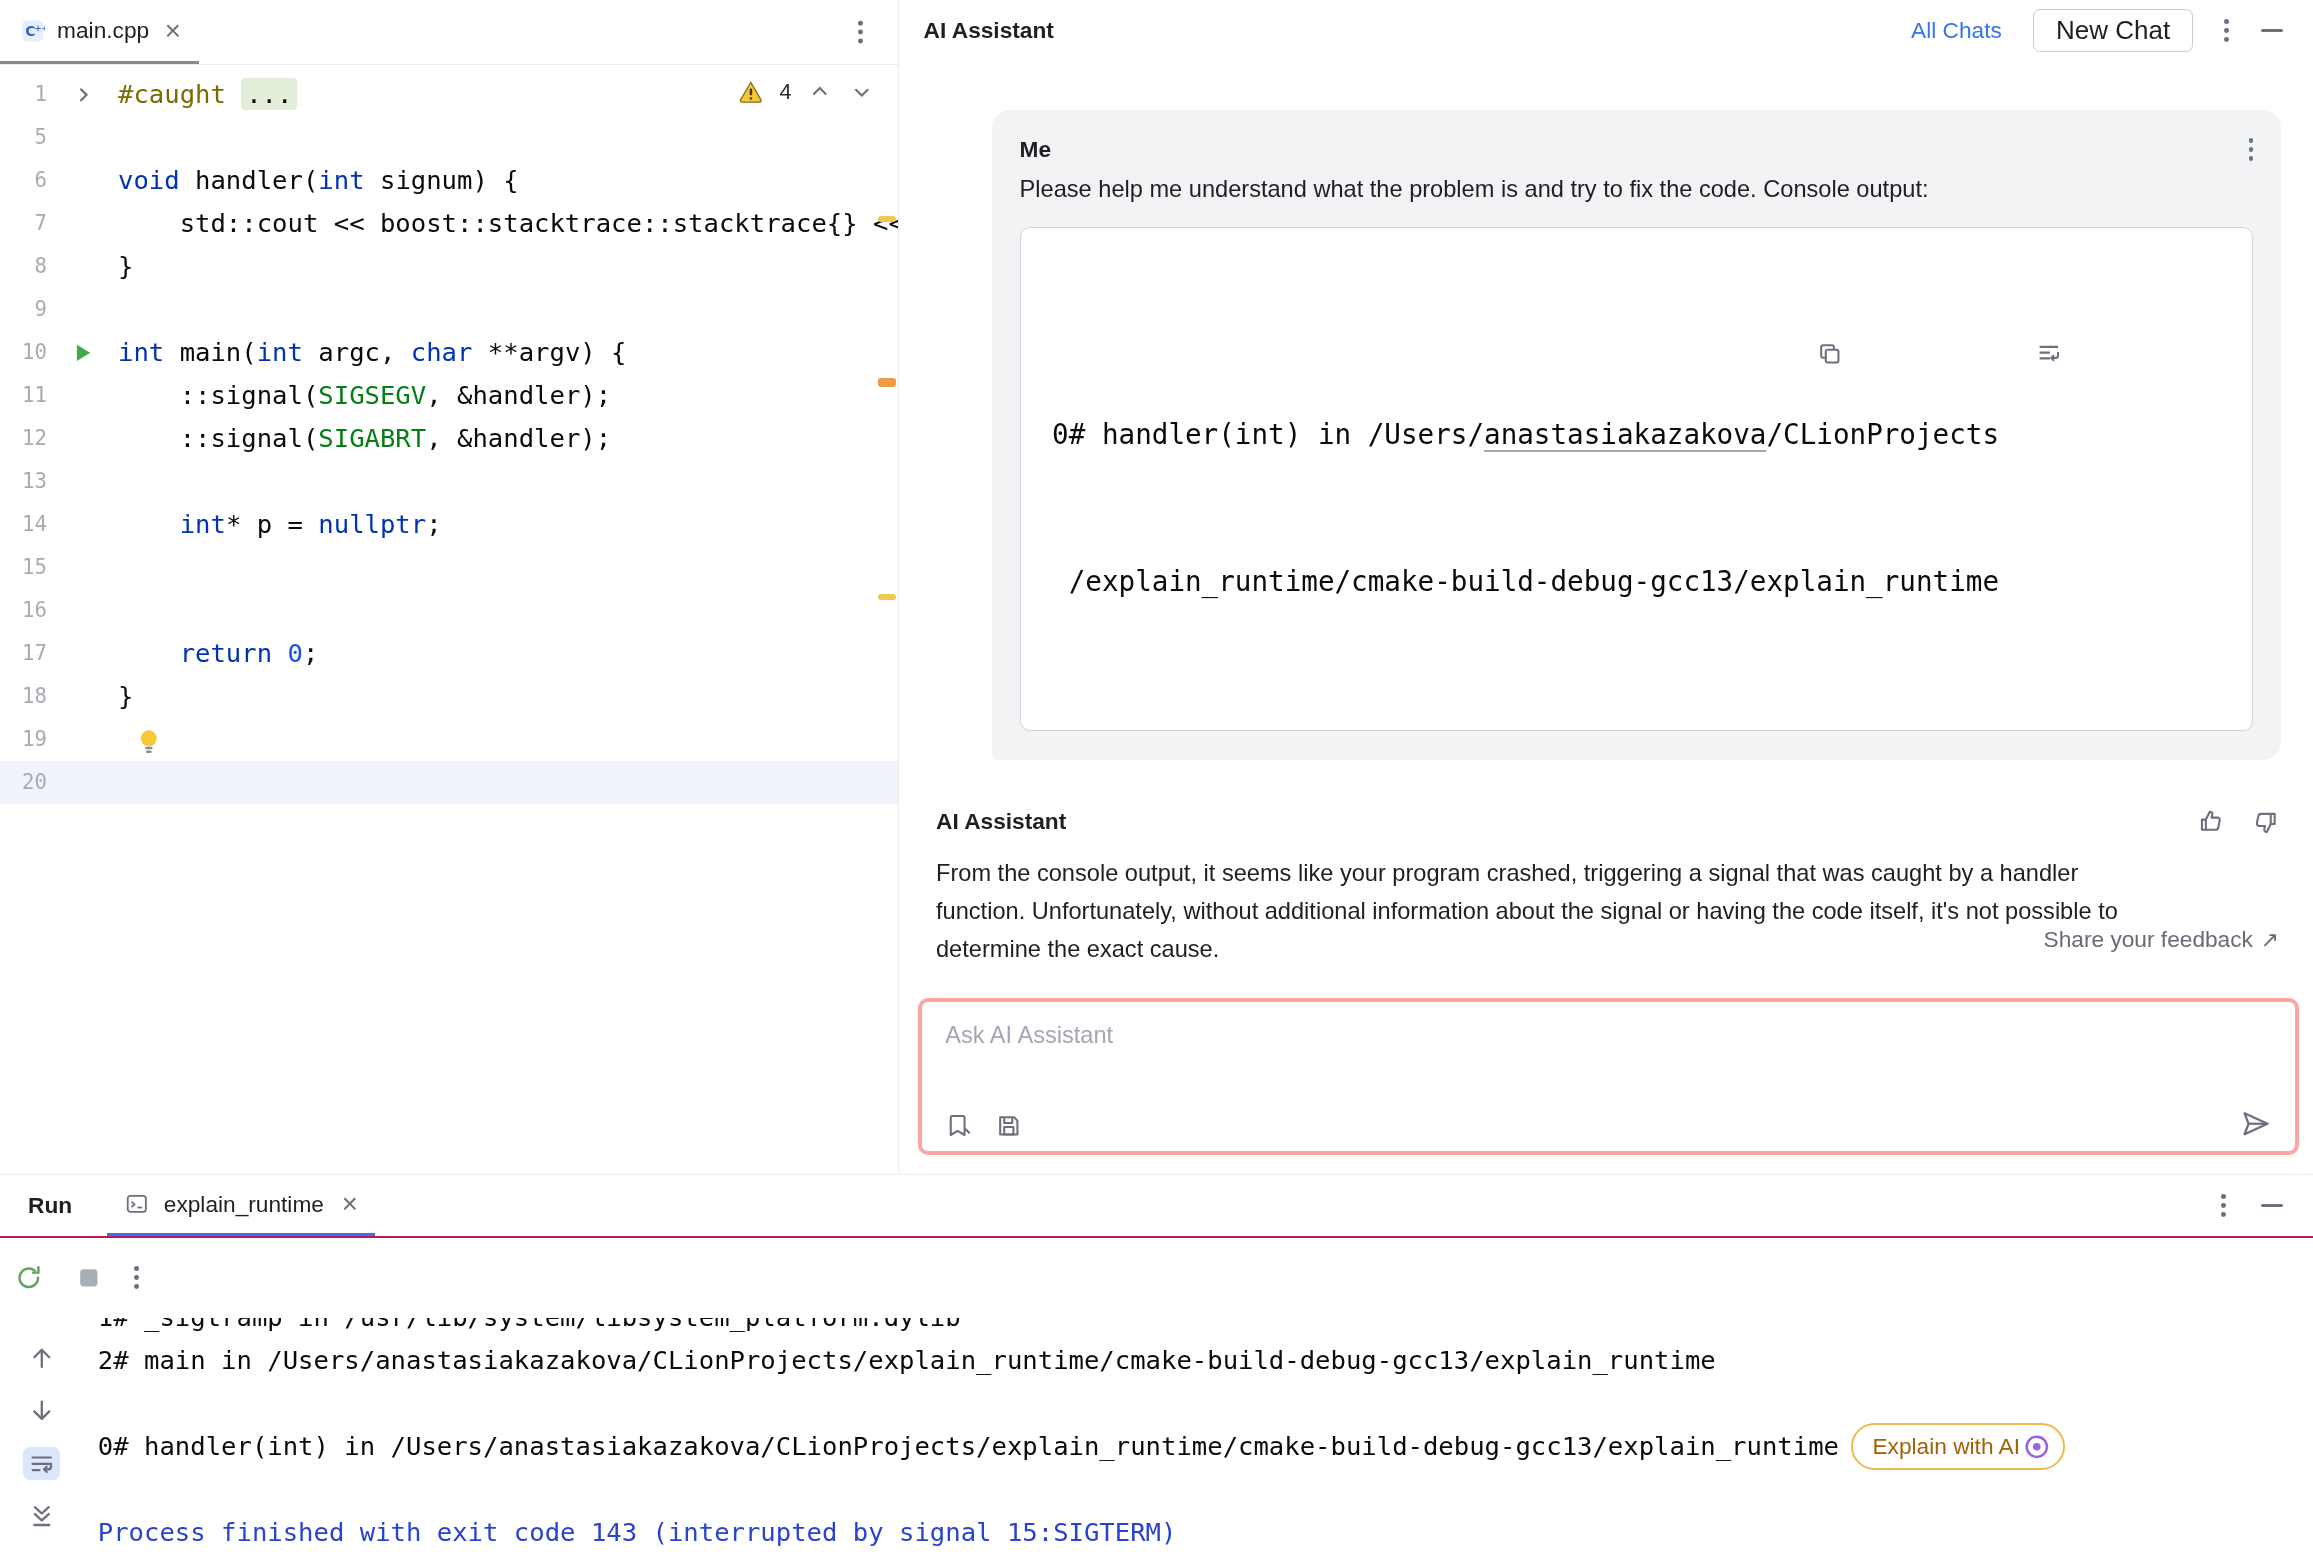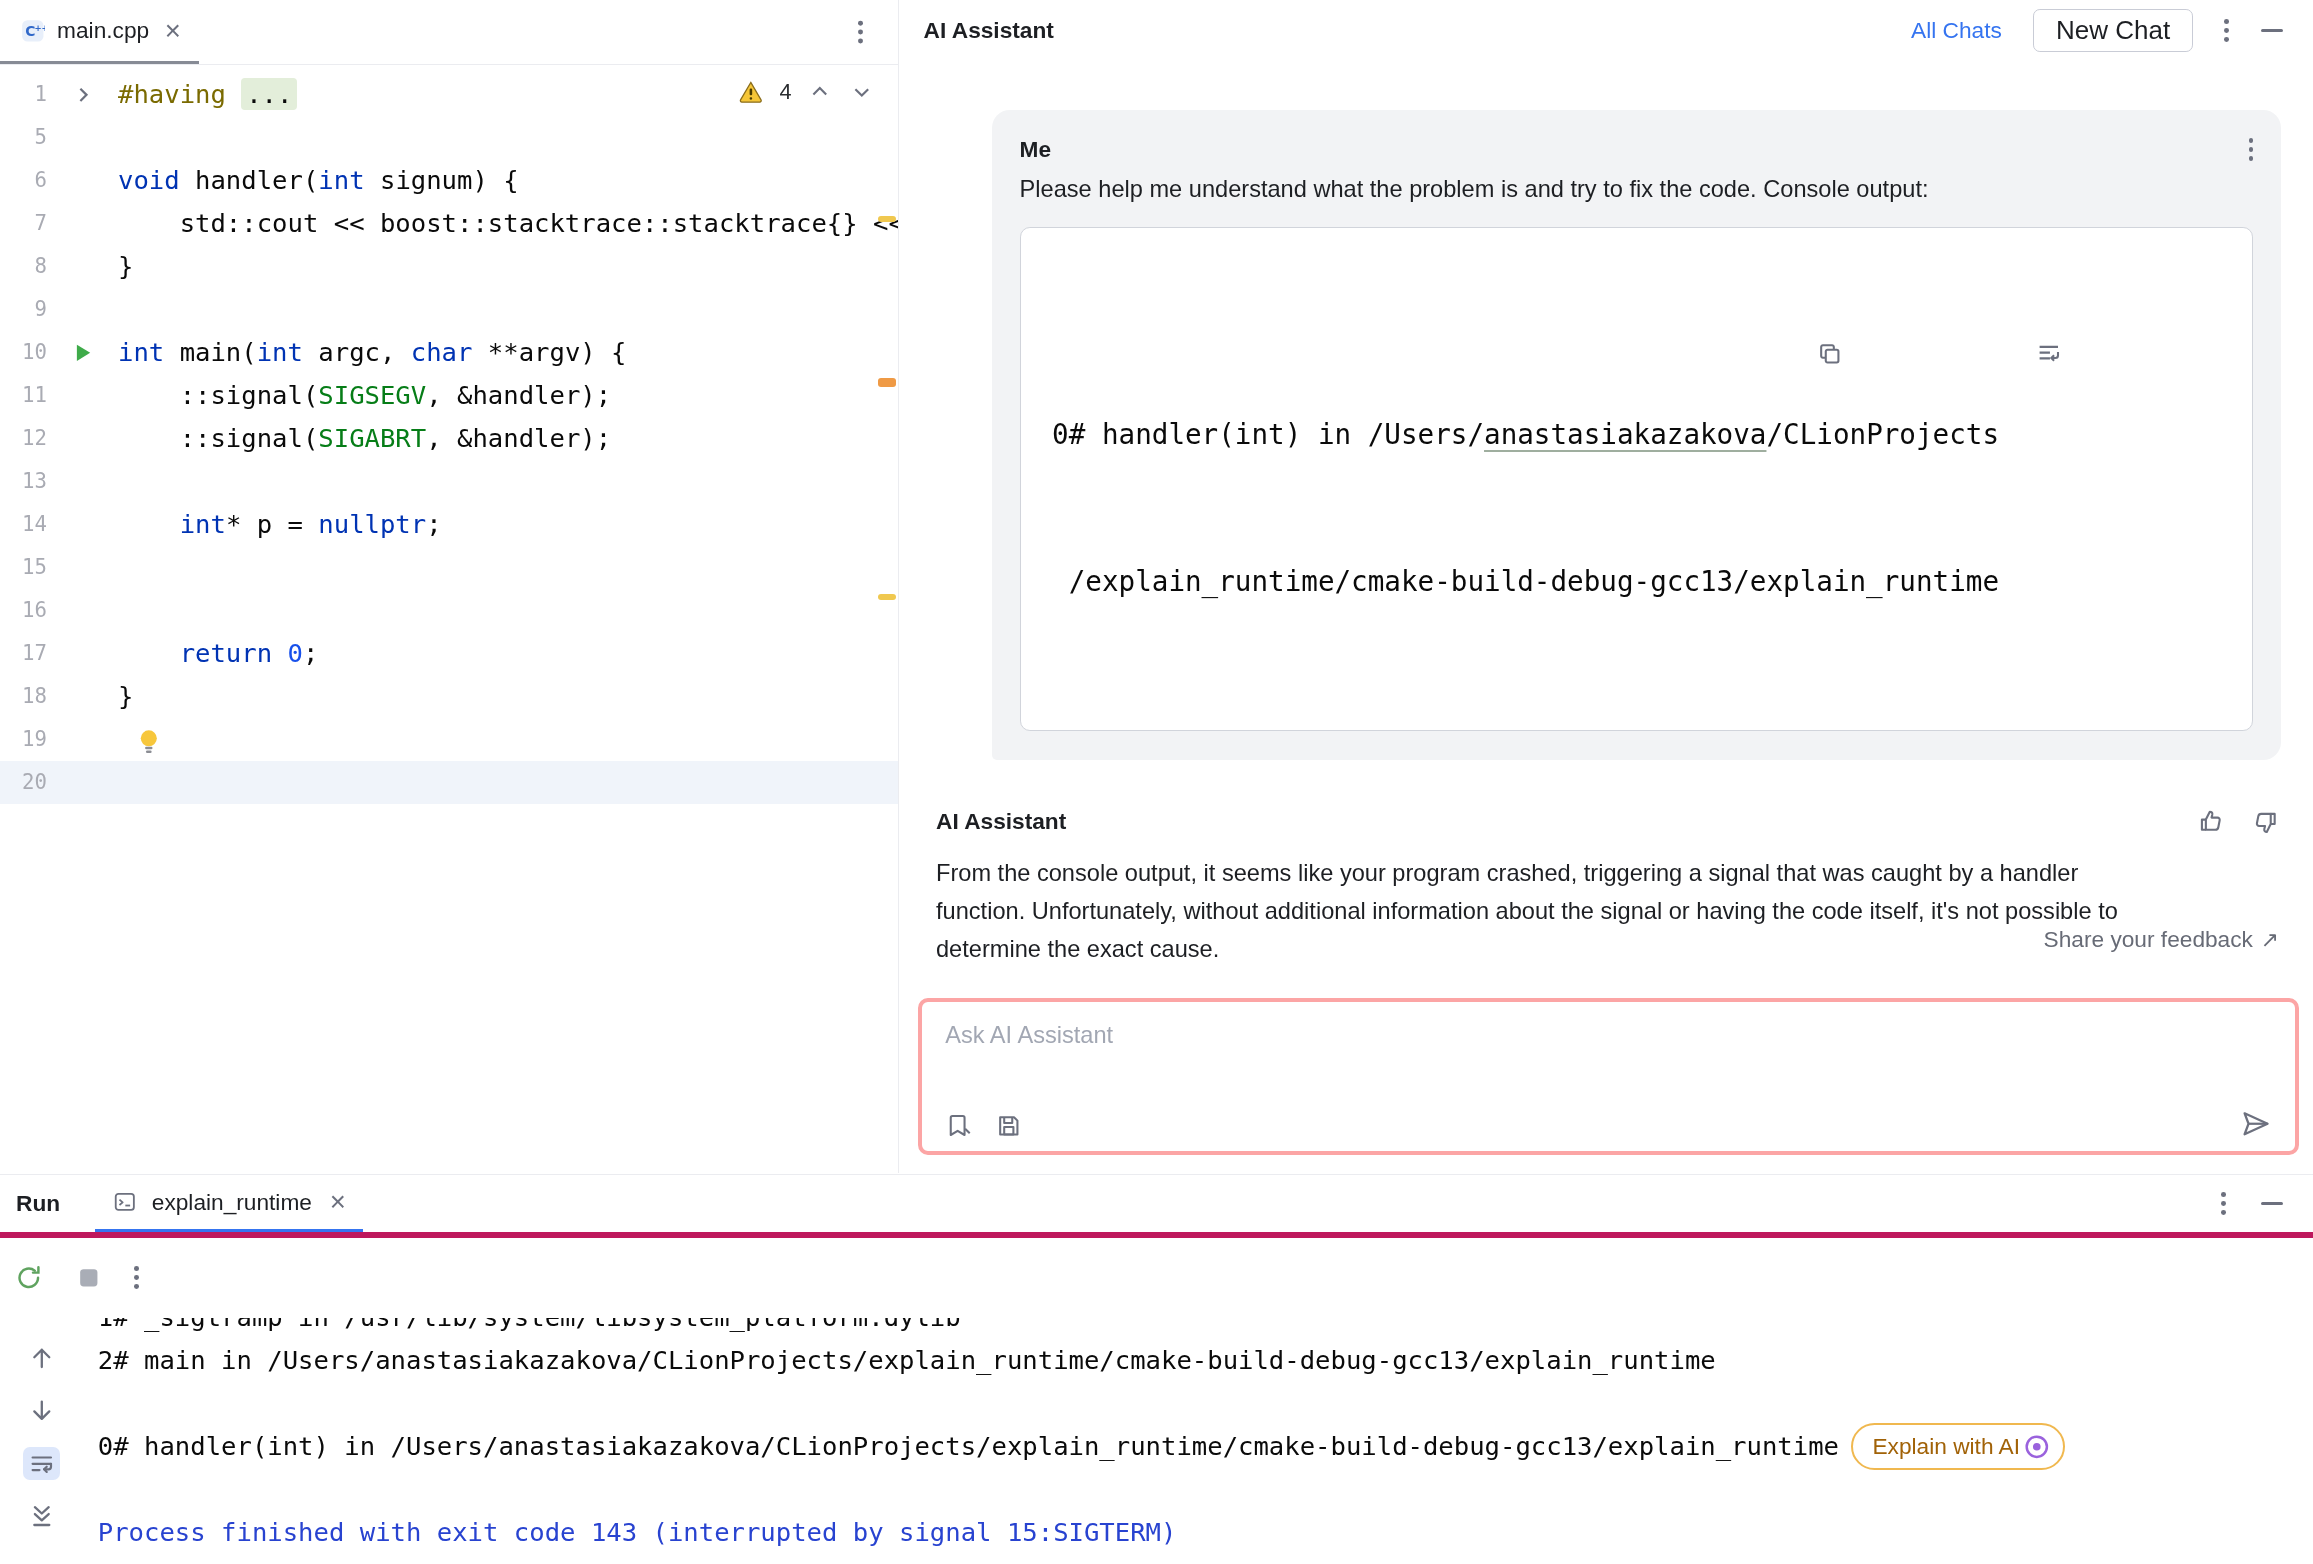--- a/index.html
+++ b/index.html
@@ -77,21 +77,21 @@
   .ai-input { position:absolute; left:17.7px; right:14.8px; top:998px; height:157px;
               border:4px solid #fca5a5; border-radius:9.9px; background:#fff; }
   .ai-input textarea { width:100%; height:97px; border:none; outline:none; resize:none; background:transparent;
               padding:19.7px 23.6px; font-family:"Liberation Sans", sans-serif; font-size:23.6px; color:#1d1f23; }
   .ai-input textarea::placeholder { color:#a2a7b3; }
   .input-tools { position:absolute; left:23.6px; bottom:11.8px; display:flex; align-items:center; gap:21.7px; }
   .send { position:absolute; right:23.6px; bottom:11.8px; }
 
   
   .run-pane { position:absolute; left:0; top:1174px; width:2314px; height:390px; border-top:1px solid #ebecf0; background:#fff; }
-  .run-header { height:63px; display:flex; align-items:stretch; padding-left:16px; border-bottom:6px solid #be185d; }
+  .run-header { height:63px; display:flex; align-items:stretch; padding-left:28px; border-bottom:2px solid #be185d; }
   .run-title { font-weight:700; font-size:22.7px; align-self:center; width:61px; }
   .run-tab { display:inline-flex; align-items:center; gap:13.8px; padding:0 17.7px; margin-left:17.7px;
              border-bottom:3.9px solid #3574f0; font-size:22.7px; color:#1d1f23; }
   .run-header .right { margin-left:auto; display:flex; align-items:center; gap:35px; padding-right:31.5px; }
   .run-toolbar { height:79px; display:flex; align-items:center; gap:31.5px; padding-left:13.8px; }
   .run-body { position:absolute; top:143px; left:0; right:0; bottom:0; display:flex; overflow:hidden; }
   .console-gutter { width:83px; flex:none; display:flex; flex-direction:column; align-items:center; padding-top:23.6px; gap:19.7px; }
   .gut-btn { width:37px; height:33px; display:flex; align-items:center; justify-content:center; border-radius:6.9px; }
   .gut-btn.active { background:#dde7fb; }
   .console { flex:1; margin-top:-21.7px; padding-left:14.8px; overflow:hidden;
@@ -123,21 +123,21 @@
 
   <div class="ed-body">
     <div id="ed-lines">
         <div class="ed-row">
           <span class="ln">1</span>
           <span class="gut">
             <svg width="19.7" height="19.7" viewBox="0 0 16 16" fill="none" stroke="#6c707e" stroke-width="1.8">
               <path d="M6 3 L11 8 L6 13"></path>
             </svg>
           </span>
-          <span class="code"><span class="tk-dir">#having </span><span class="tk-fold">...</span></span>
+          <span class="code"><span class="tk-dir">#caught </span><span class="tk-fold">...</span></span>
         </div>
         <div class="ed-row">
           <span class="ln">5</span>
           <span class="gut"></span>
           <span class="code"></span>
         </div>
         <div class="ed-row">
           <span class="ln">6</span>
           <span class="gut"></span>
           <span class="code"><span class="tk-kw">void</span><span class="tk-pl"> handler(</span><span class="tk-kw">int</span><span class="tk-pl"> signum) {</span></span>

